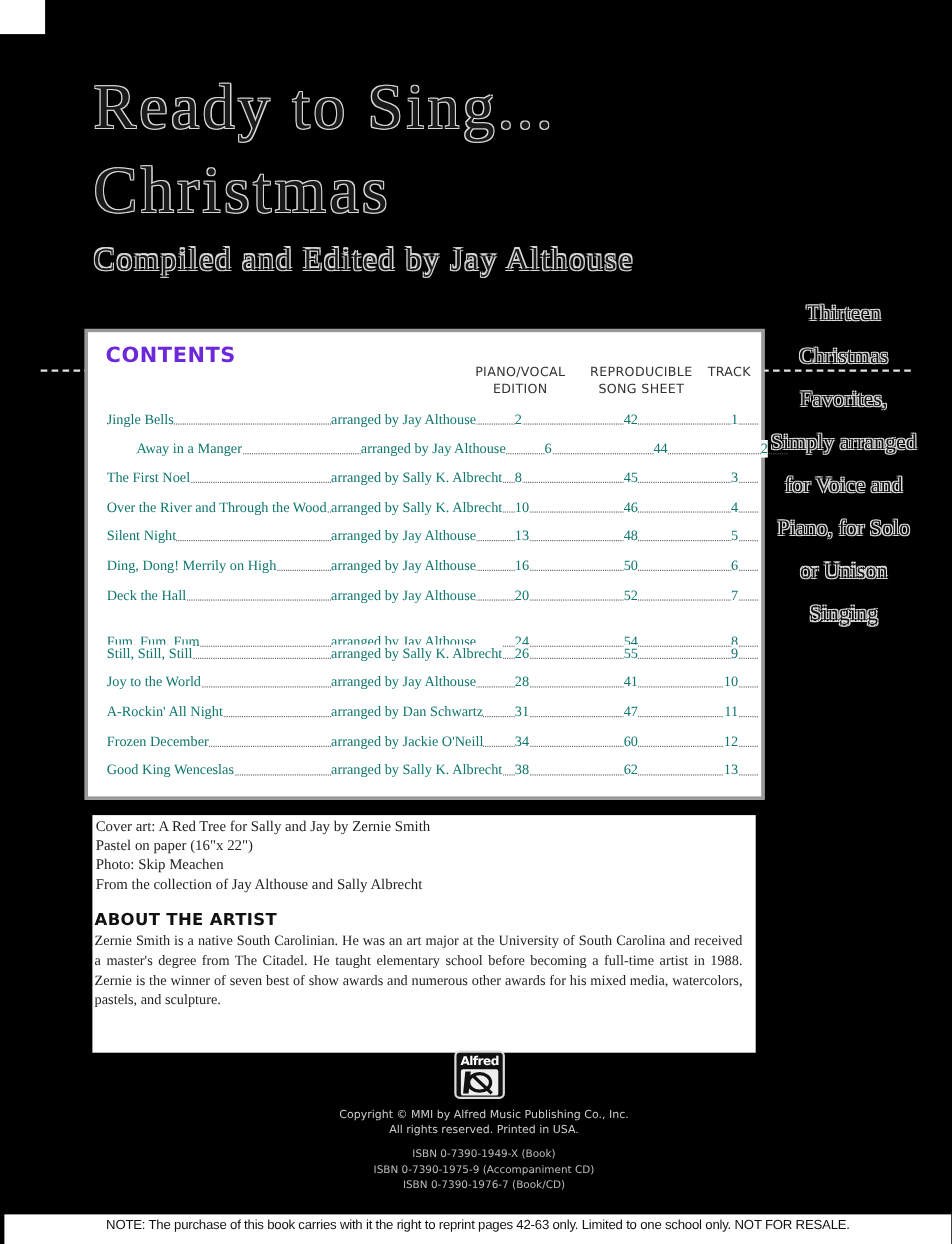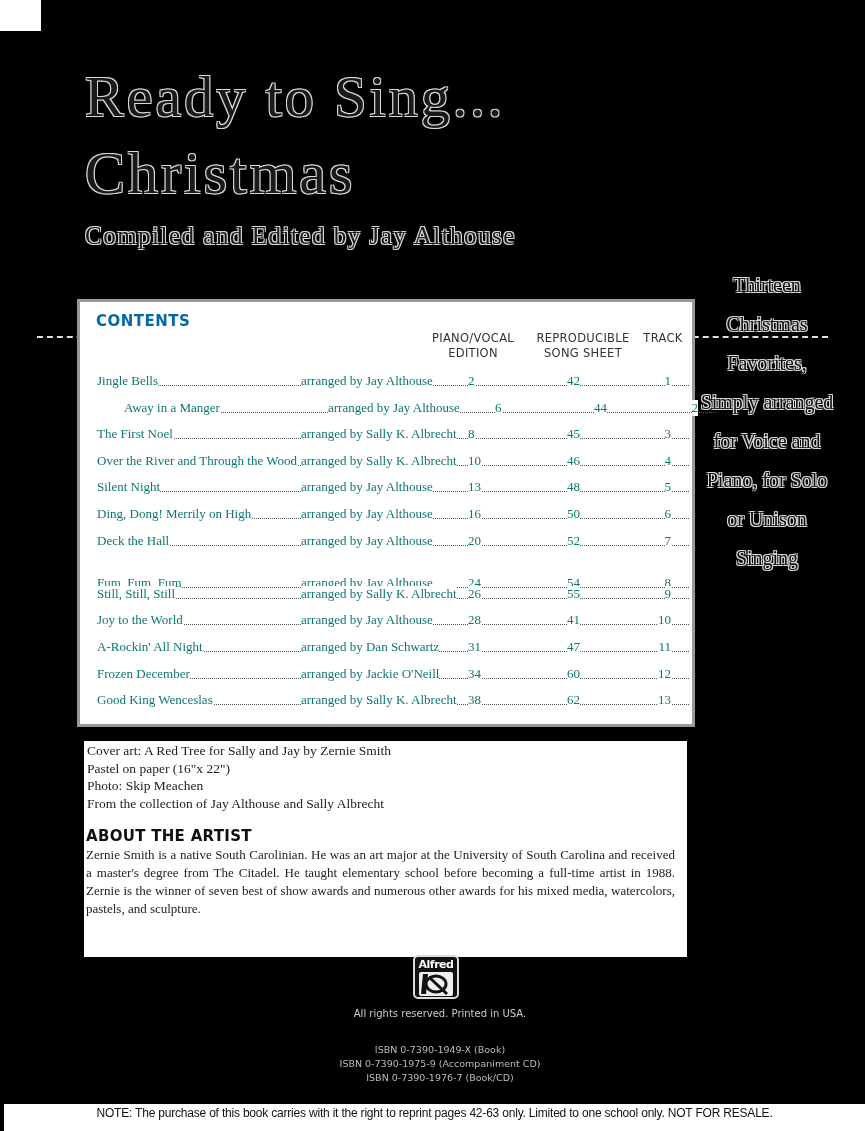--- a/index.html
+++ b/index.html
@@ -2,24 +2,24 @@
 <html><head>
 <meta charset="utf-8">
 <style>
   html, body { margin:0; padding:0; }
   body { width:865px; height:1131px; background:#000; position:relative; overflow:hidden; font-family:"DejaVu Serif", serif; }
   .corner-box { position:absolute; left:0; top:0; width:41px; height:31px; background:#fff; }
   .title-line { position:absolute; left:85px; color:#1a1a1a; font-family:"Liberation Serif", serif; font-weight:normal;
     text-shadow: -1px -1px 0 #d8d8d8, 1px -1px 0 #d8d8d8, -1px 1px 0 #d8d8d8, 1px 1px 0 #d8d8d8; white-space:nowrap; }
   .title-1 { top:62px; font-size:58px; letter-spacing:3px; line-height:70px; }
   .title-2 { top:137px; font-size:60px; letter-spacing:3px; line-height:72px; }
-  .subtitle { top:218px; font-size:25px; letter-spacing:1.5px; line-height:36px; }
+  .subtitle { top:218px; font-size:29px; letter-spacing:1.5px; line-height:36px; }
   .dash-line { position:absolute; top:336px; left:37px; width:791px; height:0; border-top:2px dashed #e0e0e0; }
   .contents-box { position:absolute; left:77px; top:299px; width:612px; height:422px; background:#fff; border:3px solid #999; box-sizing:content-box; }
-  .contents-title { position:absolute; left:16px; top:10px; font-family:"DejaVu Sans", sans-serif; font-weight:bold; font-size:15px; color:#0369a1; letter-spacing:0.5px; }
+  .contents-title { position:absolute; left:16px; top:10px; font-family:"DejaVu Sans", sans-serif; font-weight:bold; font-size:19px; color:#6d28d9; letter-spacing:0.5px; }
   .col-head { position:absolute; top:29px; font-family:"DejaVu Sans", sans-serif; font-size:11.5px; color:#333; text-align:center; line-height:15px; letter-spacing:0.3px; }
   .col-piano { left:346px; width:94px; }
   .col-repro { left:454px; width:98px; }
   .col-track { left:560px; width:46px; }
   .toc-row { position:absolute; left:17px; width:592px; height:20px; font-family:"Liberation Serif", serif; font-size:13px; color:#0f766e; white-space:nowrap; }
   .toc-row span { position:absolute; top:0; background:#fff; }
   .toc-dots { position:absolute; top:12px; height:0; border-top:1px dotted #555; }
   .t-title { left:0; }
   .t-arr { left:204px; }
   .t-pv { left:371px; }
@@ -235,20 +235,21 @@
   <div class="logo-mark">
     <svg width="34" height="24" viewBox="0 0 34 24">
       <ellipse cx="17" cy="12" rx="10" ry="8" fill="none" stroke="#111" stroke-width="3"></ellipse>
       <line x1="10" y1="5" x2="28" y2="22" stroke="#111" stroke-width="3"></line>
       <path d="M4 2 L9 2 L7 22 L2 22 Z" fill="#111"></path>
     </svg>
   </div>
 </div>
 
 <div class="copyright">
+  <div>Copyright © MMI by Alfred Music Publishing Co., Inc.</div>
   <div>All rights reserved. Printed in USA.</div>
 </div>
 <div class="isbn">
   <div>ISBN 0-7390-1949-X (Book)</div>
   <div>ISBN 0-7390-1975-9 (Accompaniment CD)</div>
   <div>ISBN 0-7390-1976-7 (Book/CD)</div>
 </div>
 
 <div class="note-strip">
   <div class="note-text">NOTE: The purchase of this book carries with it the right to reprint pages 42-63 only.  Limited to one school only. NOT FOR RESALE.</div>

